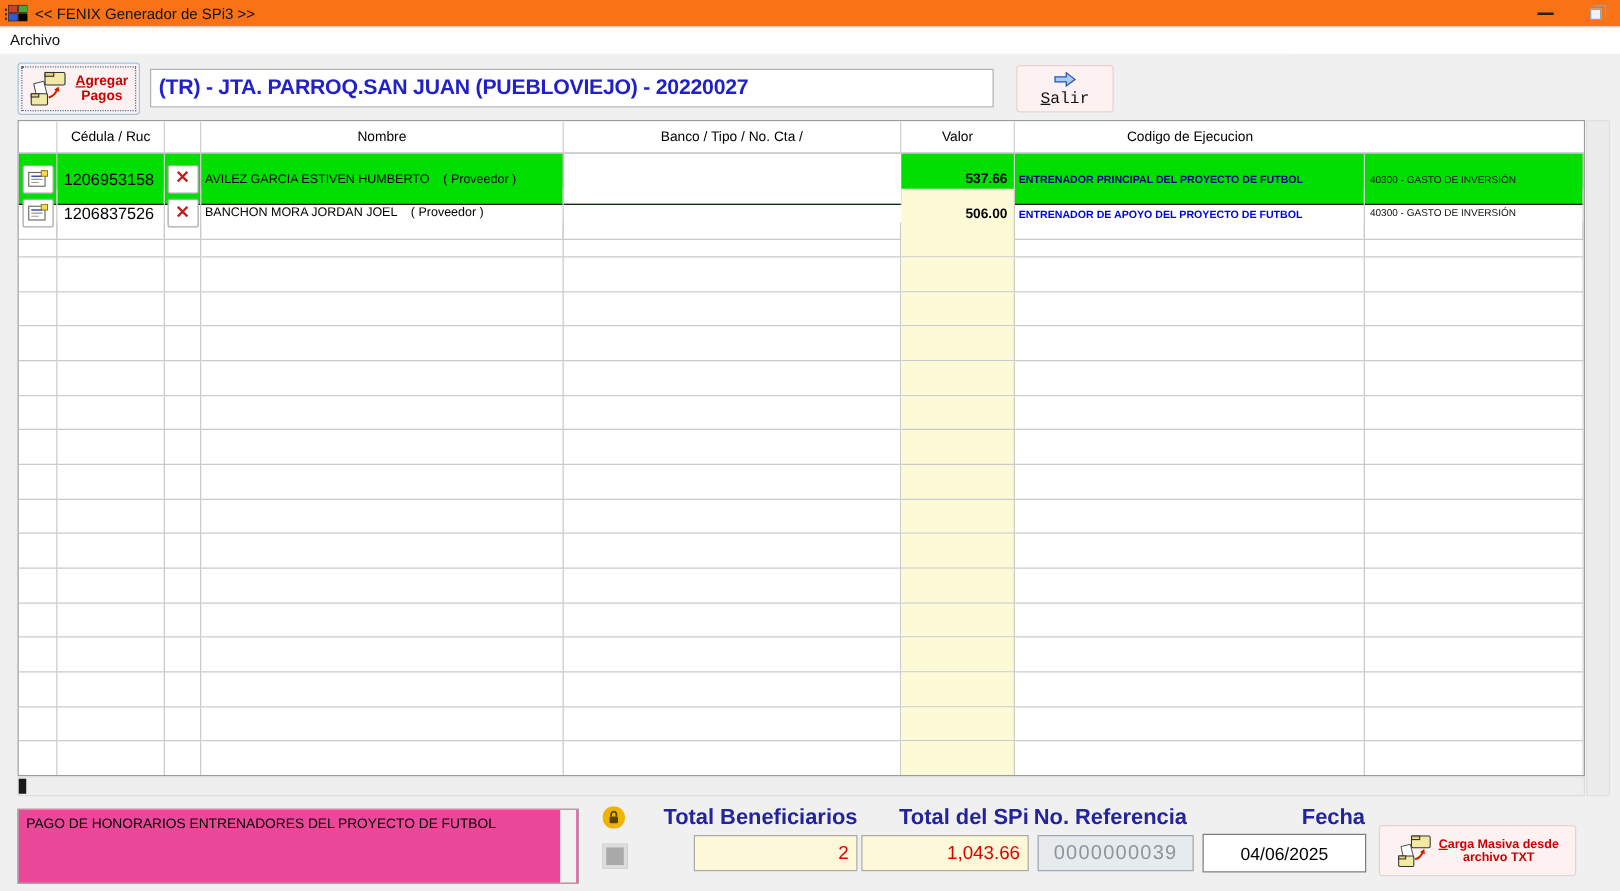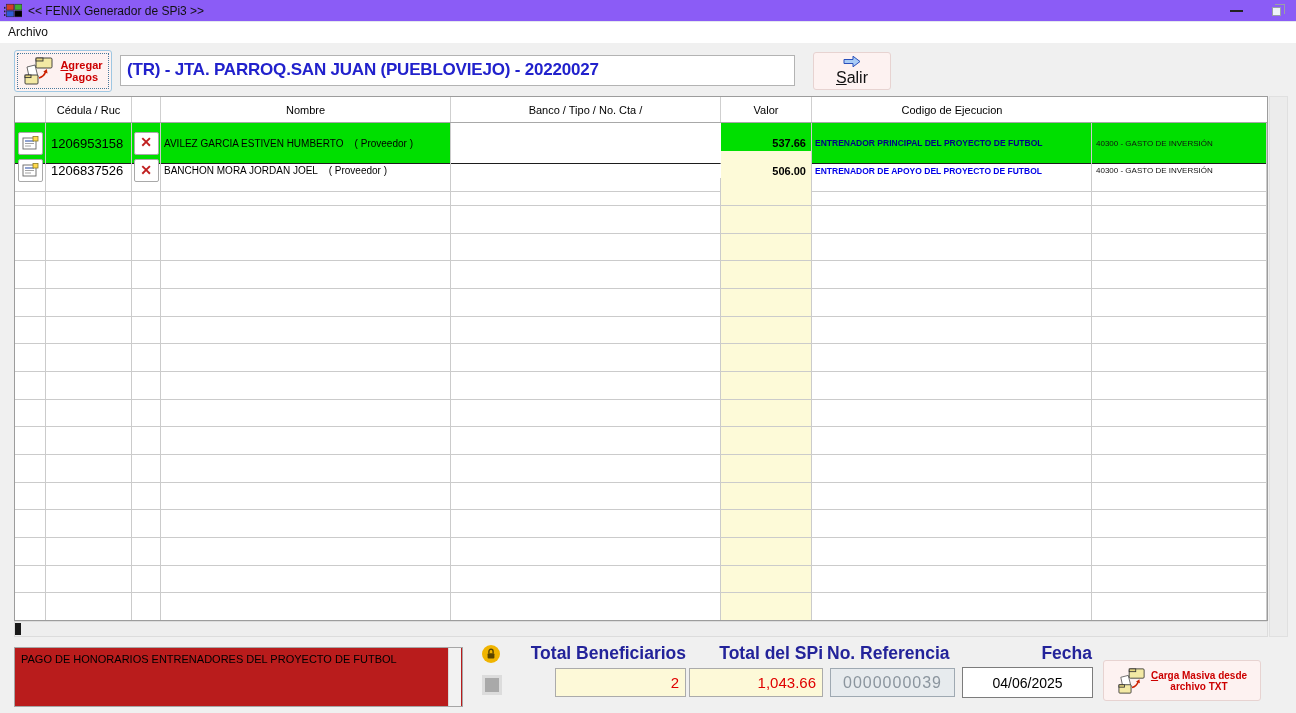--- a/index.html
+++ b/index.html
@@ -1,21 +1,21 @@
 <!DOCTYPE html>
 <html><head>
 <meta charset="utf-8">
 <style>
   * { margin:0; padding:0; box-sizing:border-box; }
   html,body { width:1296px; height:713px; overflow:hidden; }
   body { font-family:"Liberation Sans", sans-serif; background:#f0f0f0; position:relative; }
 
   
   .titlebar { position:absolute; left:0; top:0; width:1296px; height:22px;
-    background:#8b5cf6; display:flex; align-items:center; border-bottom:1px solid #e3e8ee; }
+    background:#f97316; display:flex; align-items:center; border-bottom:1px solid #e3e8ee; }
   .app-icon { width:18px; height:15px; margin:0 6px 0 4px; }
   .title-text { font-size:12px; color:#111; }
   .win-controls { position:absolute; right:0; top:0; height:22px; display:flex; }
   .win-btn { width:40px; height:22px; display:flex; align-items:center; justify-content:center; }
   .min-glyph { width:13px; height:0; border-top:2px solid #222; }
   .restore-glyph { width:9px; height:9px; border:1px solid #9aa0a6; position:relative; background:#eef3f9; }
   .restore-glyph:before { content:""; position:absolute; left:2px; top:-4px; width:9px; height:9px;
     border:1px solid #9aa0a6; border-left:none; border-bottom:none; }
 
   .menubar { position:absolute; left:0; top:22px; width:1296px; height:21px; background:#fff; }
@@ -27,21 +27,21 @@
   .btn-pink { background:#fdf2f1; border:1px solid #e7d3d1; border-radius:3px; cursor:pointer;
     display:flex; align-items:center; justify-content:center; font-family:inherit; }
   .agregar-btn { position:absolute; left:14px; top:7px; width:98px; height:42px;
     border:1px solid #9ec7e2; outline:1px dotted #4a7a9c; outline-offset:-4px; gap:5px; }
   .btn-red-label { color:#cc0000; font-weight:bold; font-size:11px; line-height:12px; text-align:center; }
   .mn { text-decoration:underline; }
   .entity-field { position:absolute; left:120px; top:12px; width:675px; height:31px; background:#fff;
     border:1px solid #b3b3b3; font-size:17px; font-weight:bold; color:#2121cc;
     padding:4px 0 0 6px; letter-spacing:-0.2px; }
   .salir-btn { position:absolute; left:813px; top:9px; width:78px; height:38px; flex-direction:column; gap:1px; }
-  .salir-label { font-size:16px; color:#111; }
+  .salir-label { font-size:13px; color:#111;font-family:Liberation Mono, monospace; }
 
   
   .table-wrap { position:absolute; left:14px; top:53px; width:1254px; height:525px;
     border:1px solid #9c9c9c; background:#fff; overflow:hidden; }
   .thead, .trow { display:grid; grid-template-columns:31px 86px 29px 290px 270px 91px 280px 1fr; }
   .thead { height:26px; background:#fff; border-bottom:1px solid #a8a8a8; }
   .th { font-size:11px; color:#000; display:flex; align-items:center; justify-content:center;
     border-right:1px solid #cfcfcf; overflow:hidden; white-space:nowrap; }
   .trow { height:27.66px; background:#fff; }
   .tc { border-right:1px solid #cbcbcb; border-bottom:1px solid #cbcbcb; display:flex;
@@ -60,21 +60,21 @@
     border-radius:2px; display:flex; align-items:center; justify-content:center; cursor:pointer; padding:0; }
   .xglyph { color:#c02020; font-size:14px; font-weight:bold; line-height:1; font-family:"Liberation Serif", serif; }
 
   .hscroll { position:absolute; left:14px; top:578px; width:1254px; height:16px; background:#eeeeee;
     border:1px solid #dcdcdc; }
   .hthumb { position:absolute; left:0; top:1px; width:6px; height:12px; background:#1a1a1a; }
   .vscroll { position:absolute; left:1269px; top:53px; width:19px; height:541px; background:#ececec;
     border:1px solid #e0e0e0; }
 
   
-  .desc-box { position:absolute; left:14px; top:604px; width:449px; height:60px; background:#b91c1c;
+  .desc-box { position:absolute; left:14px; top:604px; width:449px; height:60px; background:#ec4899;
     border:1px solid #a6a6a6; font-size:11px; color:#000; padding:5px 16px 0 6px; resize:none;
     font-family:inherit; overflow:hidden; }
   .desc-scroll { position:absolute; left:448px; top:605px; width:13px; height:58px; background:#f2f2f2;
     border-left:1px solid #dadada; }
   .lock-wrap { position:absolute; left:482px; top:602px; width:18px; height:18px; }
   .gray-square { position:absolute; left:482px; top:632px; width:20px; height:20px;
     background:#a9a9a9; border:3px solid #dcdcdc; }
   .f-label { position:absolute; top:600px; font-size:17.5px; font-weight:600; color:#23239a; white-space:nowrap; }
   .f-field { position:absolute; top:625px; height:29px; border:1px solid #ababab; font-family:inherit; }
   .field-cream { background:#fdf9d8; color:#e00000; font-size:15px; text-align:right; padding-right:6px; }

